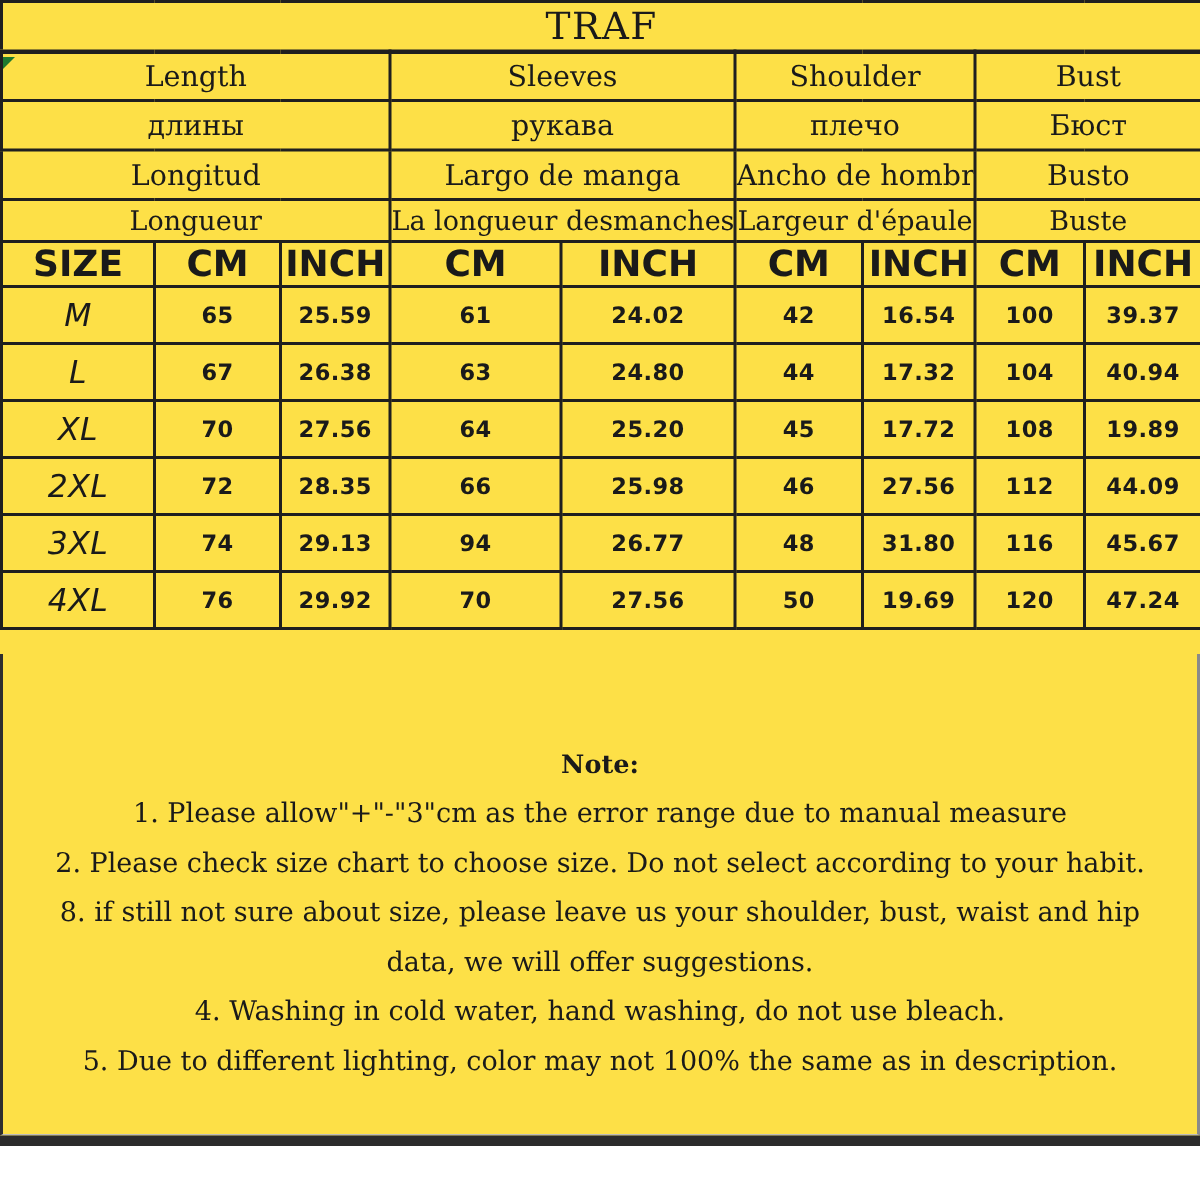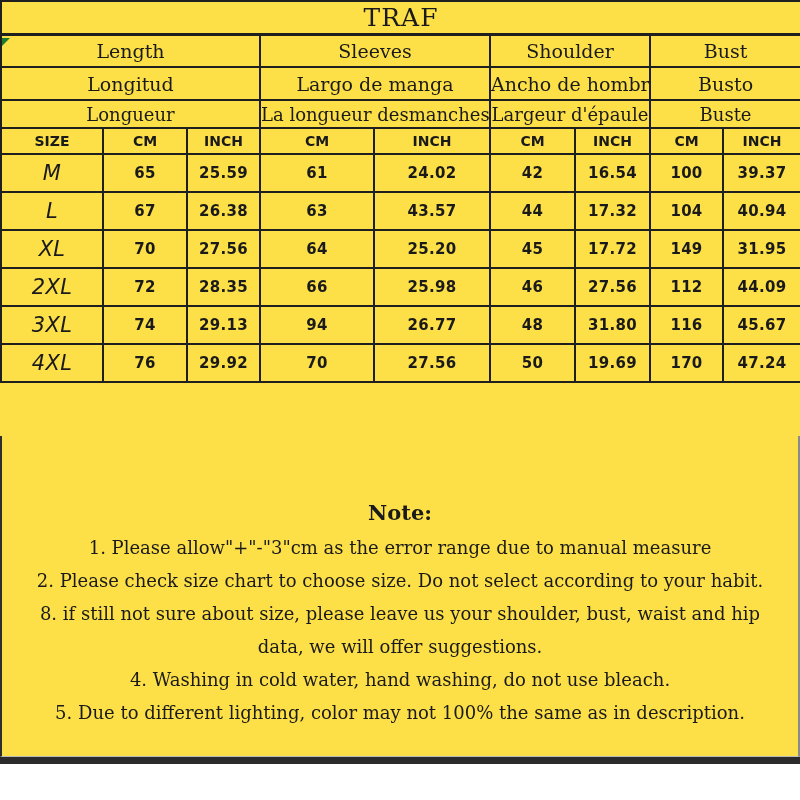--- a/index.html
+++ b/index.html
@@ -28,21 +28,21 @@
   tr.r-title { height: 33px; }
   tr.r-title td { font-size: 25px; letter-spacing: 1px; border-bottom: 3px solid #1f1f1f; }
   tr.lang { height: 33px; }
   tr.lang td { font-size: 19px; }
   tr.lang-fr { height: 28px; }
   tr.lang-fr td { font-size: 18px; }
   tr.units { height: 26px; }
   tr.units td {
     font-family: "DejaVu Sans", sans-serif;
     font-weight: bold;
-    font-size: 14px;
+    font-size: 24px;
   }
   tr.data { height: 38px; }
   tr.data td {
     font-family: "DejaVu Sans", sans-serif;
     font-weight: bold;
     font-size: 15px;
     letter-spacing: 0.3px;
   }
   tr.data td.size-label {
     font-family: "DejaVu Sans", sans-serif;
@@ -60,21 +60,21 @@
   .note-region {
     position: absolute;
     top: 436px; left: 0; right: 0; bottom: 7px;
     border-left: 2px solid #2e2e2e;
     border-right: 2px solid #8a8a8a;
     border-bottom: 1px solid #bbb;
     text-align: center;
     padding-top: 64px;
   }
   .note-heading {
-    font-size: 21px;
+    font-size: 17px;
     font-weight: bold;
     margin: 0 0 6px 0;
   }
   .note-line {
     font-size: 18px;
     font-weight: 500;
     line-height: 33px;
     margin: 0 auto;
     max-width: 764px;
     white-space: normal;
@@ -107,20 +107,26 @@
         <tr class="r-title">
       <td colspan="9">TRAF</td>
     </tr>
     <tr class="lang">
       <td colspan="3">Length</td>
       <td colspan="2">Sleeves</td>
       <td colspan="2">Shoulder</td>
       <td colspan="2">Bust</td>
     </tr>
     <tr class="lang">
+      <td colspan="3">длины</td>
+      <td colspan="2">рукава</td>
+      <td colspan="2">плечо</td>
+      <td colspan="2">Бюст</td>
+    </tr>
+    <tr class="lang">
       <td colspan="3">Longitud</td>
       <td colspan="2">Largo de manga</td>
       <td colspan="2">Ancho de hombro</td>
       <td colspan="2">Busto</td>
     </tr>
     <tr class="lang lang-fr">
       <td colspan="3">Longueur</td>
       <td colspan="2">La longueur desmanches</td>
       <td colspan="2">Largeur d'épaule</td>
       <td colspan="2">Buste</td>
@@ -145,36 +151,36 @@
       <td>42</td>
       <td>16.54</td>
       <td>100</td>
       <td>39.37</td>
     </tr>
     <tr class="data">
       <td class="size-label">L</td>
       <td>67</td>
       <td>26.38</td>
       <td>63</td>
-      <td>43.57</td>
+      <td>24.80</td>
       <td>44</td>
       <td>17.32</td>
       <td>104</td>
       <td>40.94</td>
     </tr>
     <tr class="data">
       <td class="size-label">XL</td>
       <td>70</td>
       <td>27.56</td>
       <td>64</td>
       <td>25.20</td>
       <td>45</td>
       <td>17.72</td>
-      <td>149</td>
-      <td>31.95</td>
+      <td>108</td>
+      <td>19.89</td>
     </tr>
     <tr class="data">
       <td class="size-label">2XL</td>
       <td>72</td>
       <td>28.35</td>
       <td>66</td>
       <td>25.98</td>
       <td>46</td>
       <td>27.56</td>
       <td>112</td>
@@ -192,21 +198,21 @@
       <td>45.67</td>
     </tr>
     <tr class="data">
       <td class="size-label">4XL</td>
       <td>76</td>
       <td>29.92</td>
       <td>70</td>
       <td>27.56</td>
       <td>50</td>
       <td>19.69</td>
-      <td>170</td>
+      <td>120</td>
       <td>47.24</td>
     </tr>
   </tbody>
     </table>
 
   <div class="corner-triangle"></div>
 
   <div class="note-region">
     <p class="note-heading">Note:</p>
     <p class="note-line">1. Please allow"+"-"3"cm as the error range due to manual measure</p>

